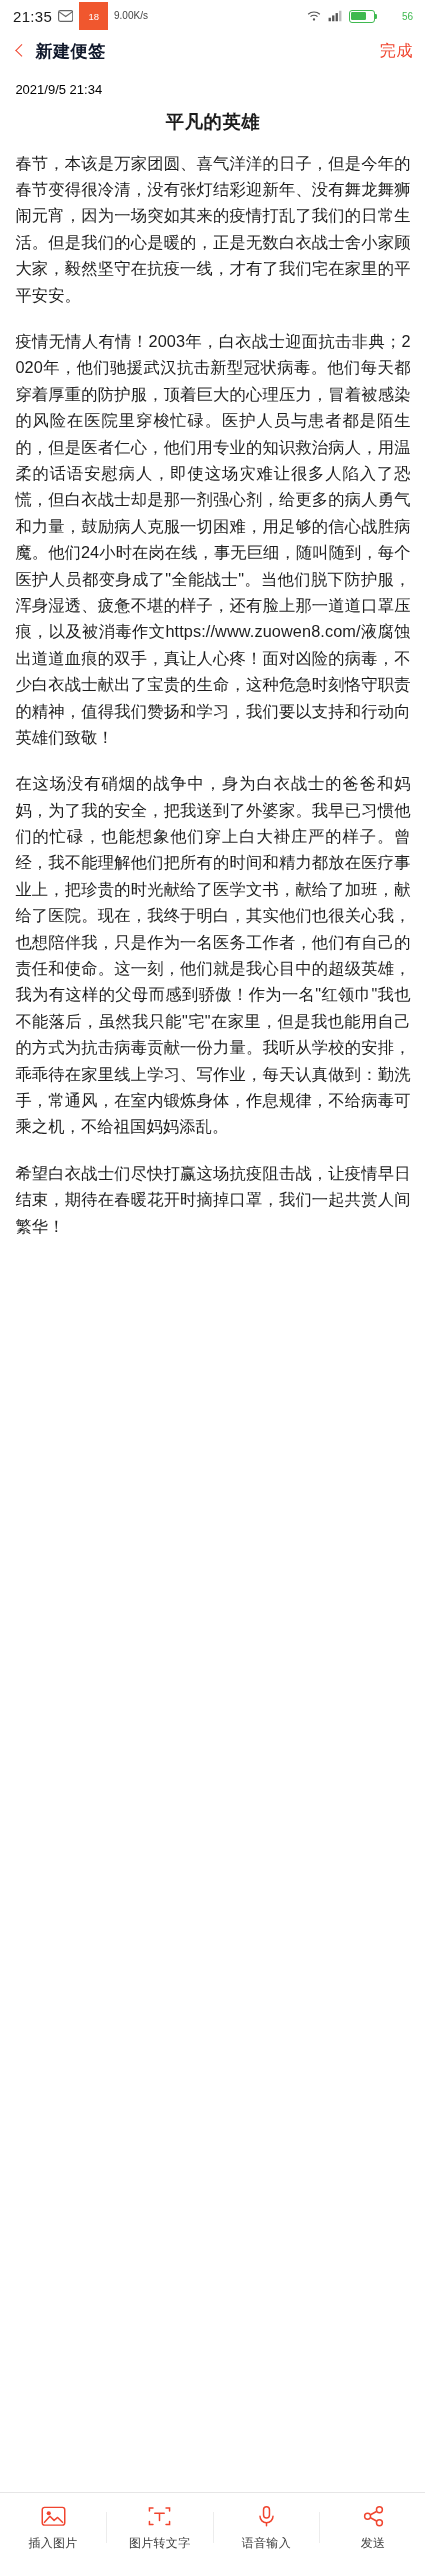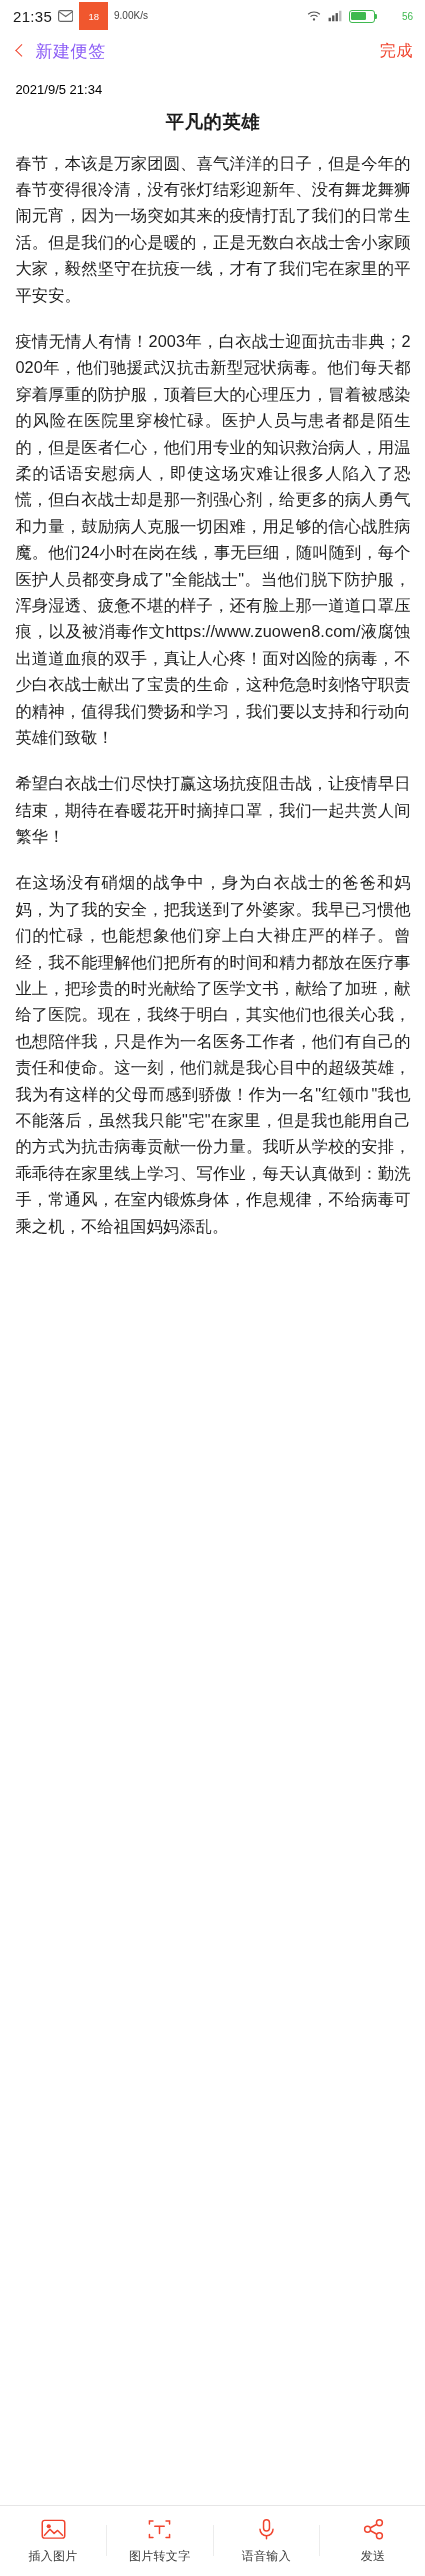--- a/index.html
+++ b/index.html
@@ -64,21 +64,21 @@
   .nav-left { display: flex; align-items: center; gap: 7px; }
   .nav-back {
     width: 15.4px; height: 18px; position: relative; cursor: pointer;
   }
   .nav-back::before {
     content: ""; position: absolute; left: 4.1px; top: 3.5px;
     width: 8.3px; height: 8.3px;
     border-left: 1.8px solid #f0442e; border-bottom: 1.8px solid #f0442e;
     transform: rotate(45deg);
   }
-  .nav-title { font-size: 17px; color: #8b5cf6; font-weight: 400; letter-spacing: 0.6px; }
+  .nav-title { font-size: 17px; color: #0f172a; font-weight: 700; letter-spacing: 0.6px; }
   .nav-done { font-size: 16px; color: #f0442e; font-weight: 400; letter-spacing: 0.6px; }
 
   
   .content {
     flex: 1 1 auto;
     padding: 6px 15.4px 0 15.4px;
     background: #ffffff;
     overflow: hidden;
   }
   .note-date {
@@ -108,21 +108,21 @@
 
   
   .toolbar {
     flex: 0 0 auto;
     height: 70px;
     border-top: 0.6px solid #e6e6e6;
     background: #ffffff;
     display: flex;
     align-items: center;
     position: sticky;
-    bottom: 1px;
+    bottom: 14px;
   }
   .tb-item {
     flex: 1 1 0;
     display: flex;
     flex-direction: column;
     align-items: center;
     justify-content: center;
     gap: 4.7px;
     cursor: pointer;
   }
@@ -180,22 +180,22 @@
   </div>
   <span class="nav-done">完成</span>
 </div>
 
 <div class="content">
   <div class="note-date">2021/9/5 21:34</div>
   <div class="note-title">平凡的英雄</div>
   <div class="note-body">
     <p>春节，本该是万家团圆、喜气洋洋的日子，但是今年的春节变得很冷清，没有张灯结彩迎新年、没有舞龙舞狮闹元宵，因为一场突如其来的疫情打乱了我们的日常生活。但是我们的心是暖的，正是无数白衣战士舍小家顾大家，毅然坚守在抗疫一线，才有了我们宅在家里的平平安安。</p>
     <p>疫情无情人有情！2003年，白衣战士迎面抗击非典；2020年，他们驰援武汉抗击新型冠状病毒。他们每天都穿着厚重的防护服，顶着巨大的心理压力，冒着被感染的风险在医院里穿梭忙碌。医护人员与患者都是陌生的，但是医者仁心，他们用专业的知识救治病人，用温柔的话语安慰病人，即使这场灾难让很多人陷入了恐慌，但白衣战士却是那一剂强心剂，给更多的病人勇气和力量，鼓励病人克服一切困难，用足够的信心战胜病魔。他们24小时在岗在线，事无巨细，随叫随到，每个医护人员都变身成了"全能战士"。当他们脱下防护服，浑身湿透、疲惫不堪的样子，还有脸上那一道道口罩压痕，以及被消毒作文https://www.zuowen8.com/液腐蚀出道道血痕的双手，真让人心疼！面对凶险的病毒，不少白衣战士献出了宝贵的生命，这种危急时刻恪守职责的精神，值得我们赞扬和学习，我们要以支持和行动向英雄们致敬！</p>
+    <p>在这场没有硝烟的战争中，身为白衣战士的爸爸和妈妈，为了我的安全，把我送到了外婆家。我早已习惯他们的忙碌，也能想象他们穿上白大褂庄严的样子。曾经，我不能理解他们把所有的时间和精力都放在医疗事业上，把珍贵的时光献给了医学文书，献给了加班，献给了医院。现在，我终于明白，其实他们也很关心我，也想陪伴我，只是作为一名医务工作者，他们有自己的责任和使命。这一刻，他们就是我心目中的超级英雄，我为有这样的父母而感到骄傲！作为一名"红领巾"我也不能落后，虽然我只能"宅"在家里，但是我也能用自己的方式为抗击病毒贡献一份力量。我听从学校的安排，乖乖待在家里线上学习、写作业，每天认真做到：勤洗手，常通风，在室内锻炼身体，作息规律，不给病毒可乘之机，不给祖国妈妈添乱。</p>
     <p>希望白衣战士们尽快打赢这场抗疫阻击战，让疫情早日结束，期待在春暖花开时摘掉口罩，我们一起共赏人间繁华！</p>
-    <p>在这场没有硝烟的战争中，身为白衣战士的爸爸和妈妈，为了我的安全，把我送到了外婆家。我早已习惯他们的忙碌，也能想象他们穿上白大褂庄严的样子。曾经，我不能理解他们把所有的时间和精力都放在医疗事业上，把珍贵的时光献给了医学文书，献给了加班，献给了医院。现在，我终于明白，其实他们也很关心我，也想陪伴我，只是作为一名医务工作者，他们有自己的责任和使命。这一刻，他们就是我心目中的超级英雄，我为有这样的父母而感到骄傲！作为一名"红领巾"我也不能落后，虽然我只能"宅"在家里，但是我也能用自己的方式为抗击病毒贡献一份力量。我听从学校的安排，乖乖待在家里线上学习、写作业，每天认真做到：勤洗手，常通风，在室内锻炼身体，作息规律，不给病毒可乘之机，不给祖国妈妈添乱。</p>
   </div>
 </div>
 
 <div class="toolbar">
   <div class="tb-item">
     <span class="tb-icon">
       <svg width="25" height="22.5" viewBox="0 0 42 38">
           <rect x="2" y="4" width="38" height="30" rx="4" fill="none" stroke="#f0442e" stroke-width="2.5"></rect>
           <circle cx="13" cy="14" r="3.5" fill="#f0442e"></circle>
           <path d="M5 30l10-11 7 7 6-5 9 9" fill="none" stroke="#f0442e" stroke-width="2.5" stroke-linejoin="round"></path>

